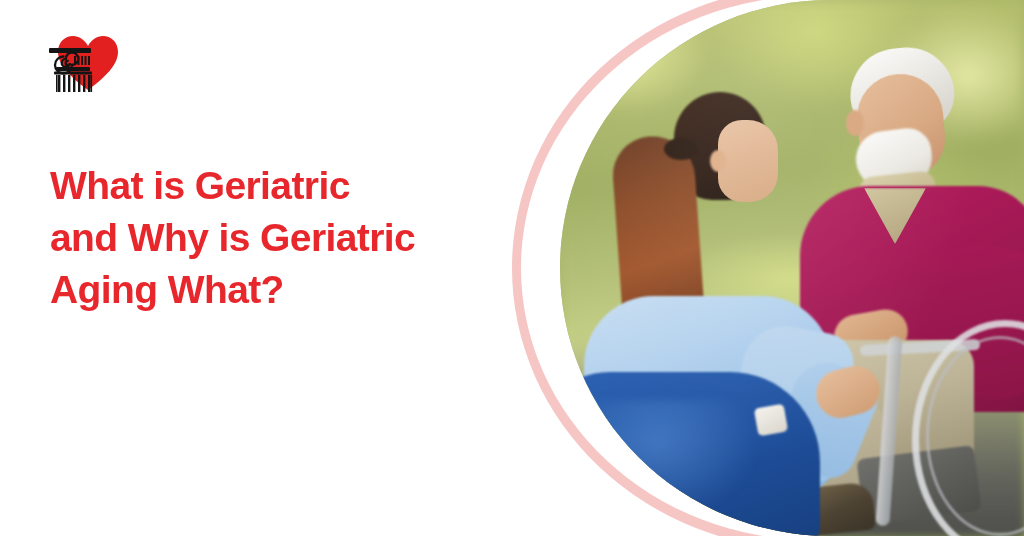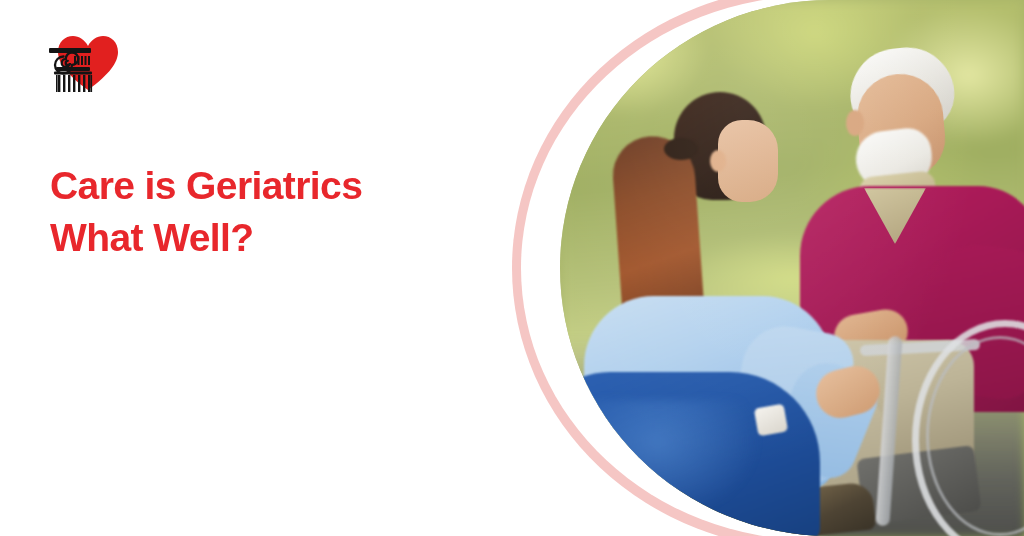--- a/index.html
+++ b/index.html
@@ -358,22 +358,23 @@
         <rect x="39" y="49" width="2.4" height="17"></rect>
         <rect x="44" y="49" width="2.4" height="17"></rect>
 
         <rect x="12" y="49" width="1.6" height="17"></rect>
         <rect x="46.5" y="49" width="1.6" height="17"></rect>
       </g>
     </svg>
   </div>
 
   <div class="headline">
-    <span class="headline-line">Care is Geriatrics</span>
-    <span class="headline-line">What Well?</span>
+    <span class="headline-line">What is Geriatric</span>
+    <span class="headline-line">and Why is Geriatric</span>
+    <span class="headline-line">Aging What?</span>
   </div>
 
   <div class="photo-wrap">
 
     <div class="arc-outline"></div>
 
     <div class="photo" aria-label="A female caregiver in light blue scrubs kneels beside a smiling elderly man with white hair and beard seated in a wheelchair, outdoors in a sunlit park">
 
       <div class="bg-foliage"></div>
       <div class="bg-path"></div>

